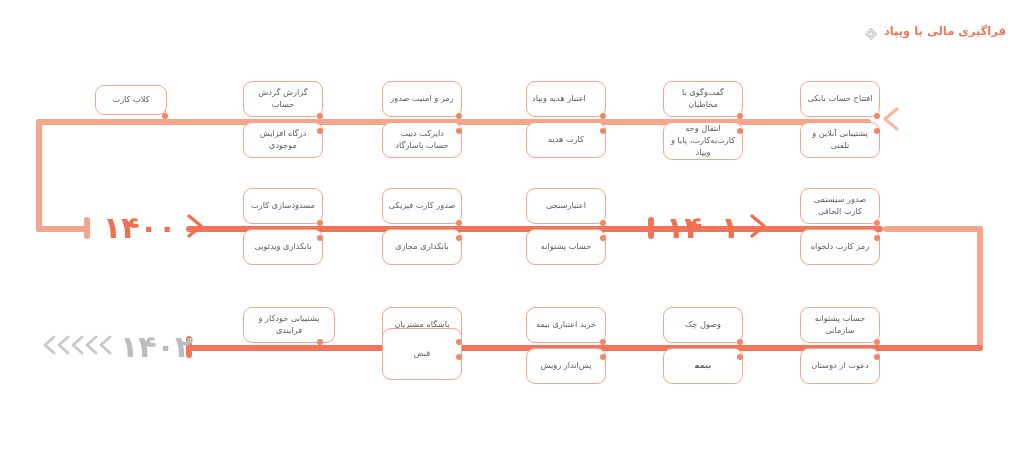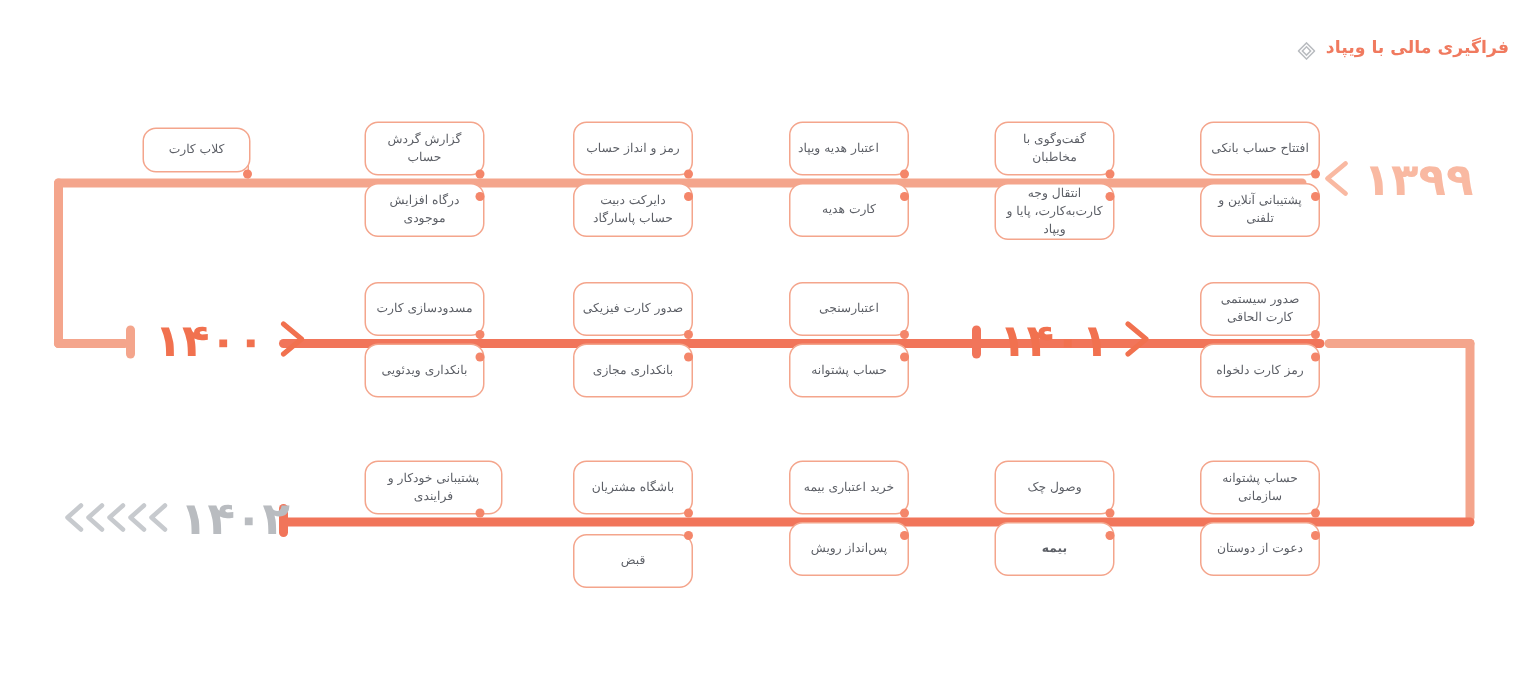--- a/index.html
+++ b/index.html
@@ -97,21 +97,20 @@
   <div class="rail rail-v" style="left:84px;top:217px;height:22px;"></div>
   <div class="rail rail-v rail-strong" style="left:648px;top:217px;height:22px;"></div>
   <div class="rail rail-v rail-strong" style="left:186px;top:336px;height:22px;"></div>
 
   <div class="year y1399" style="left:881px;top:106px;">
     <span class="chev">
       <svg width="20" height="26" viewBox="0 0 20 26">
           <polyline points="16,3 4,13 16,23" fill="none" stroke="#f9b9a2" stroke-width="3.2" stroke-linecap="round" stroke-linejoin="round"></polyline>
         </svg>
     </span>
-    <span class="year-num">۱۳۹۹</span>
   </div>
 
   <div class="year y1400" style="left:103px;top:213px;">
     <span class="year-num">۱۴۰۰</span>
     <span class="chev">
       <svg width="22" height="26" viewBox="0 0 22 26">
           <polyline points="5,3 17,13 5,23" fill="none" stroke="#f1714f" stroke-width="3.4" stroke-linecap="round" stroke-linejoin="round"></polyline>
         </svg>
     </span>
   </div>
@@ -159,21 +158,21 @@
   <div class="node" style="left:526px;top:81px;width:80px;height:36px;justify-content:flex-end;">
     <span>اعتبار هدیه ویپاد</span>
   </div>
   <div class="dot" style="left:600px;top:113px;"></div>
   <div class="node" style="left:526px;top:122px;width:80px;height:36px;">
     <span>کارت هدیه</span>
   </div>
   <div class="dot" style="left:600px;top:128px;"></div>
 
   <div class="node" style="left:382px;top:81px;width:80px;height:36px;">
-    <span>رمز و انداز حساب</span>
+    <span>رمز و امنیت صدور</span>
   </div>
   <div class="dot" style="left:456px;top:113px;"></div>
   <div class="node" style="left:382px;top:122px;width:80px;height:36px;">
     <span>دایرکت دبیت حساب پاسارگاد</span>
   </div>
   <div class="dot" style="left:456px;top:128px;"></div>
 
   <div class="node" style="left:243px;top:81px;width:80px;height:36px;">
     <span>گزارش گردش حساب</span>
   </div>
@@ -249,21 +248,21 @@
   <div class="dot" style="left:600px;top:339px;"></div>
   <div class="node" style="left:526px;top:348px;width:80px;height:36px;">
     <span>پس‌انداز رویش</span>
   </div>
   <div class="dot" style="left:600px;top:354px;"></div>
 
   <div class="node" style="left:382px;top:307px;width:80px;height:36px;">
     <span>باشگاه مشتریان</span>
   </div>
   <div class="dot" style="left:456px;top:339px;"></div>
-  <div class="node" style="left:382px;top:356px;width:80px;height:36px;">
+  <div class="node" style="left:382px;top:328px;width:80px;height:52px;">
     <span>قبض</span>
   </div>
   <div class="dot" style="left:456px;top:354px;"></div>
 
   <div class="node" style="left:243px;top:307px;width:92px;height:36px;">
     <span>پشتیبانی خودکار و فرایندی</span>
   </div>
   <div class="dot" style="left:317px;top:339px;"></div>
 
 </div>

